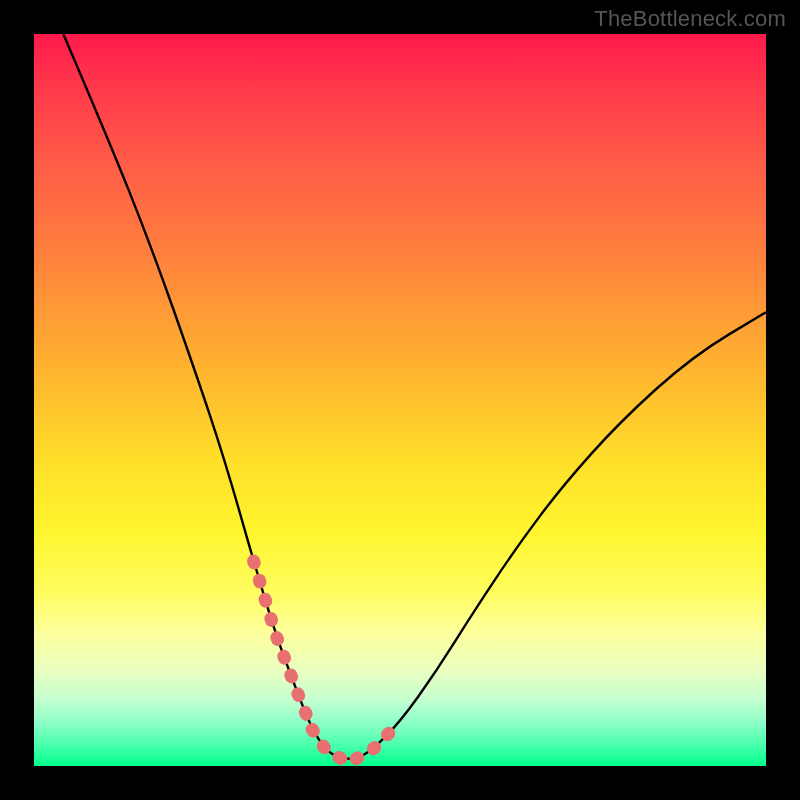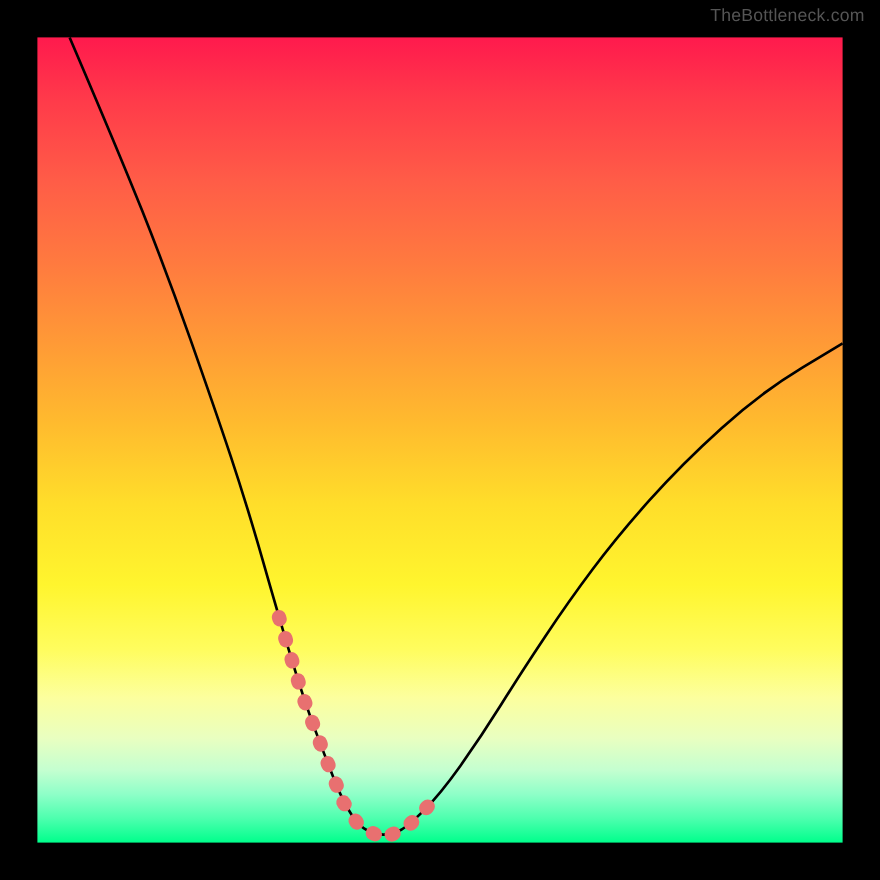--- a/index.html
+++ b/index.html
@@ -41,21 +41,21 @@
       #8effc8 94%,
       #4dffae 97%,
       #00ff8c 100%
     );
   }
   .watermark {
     position: absolute;
     top: 6px;
     right: 14px;
     color: #555;
-    font-size: 16px;
+    font-size: 22px;
     font-weight: 500;
     letter-spacing: 0.2px;
     font-family: Arial, Helvetica, sans-serif;
   }
   svg.curve {
     position: absolute;
     top: 0;
     left: 0;
   }
 </style>

